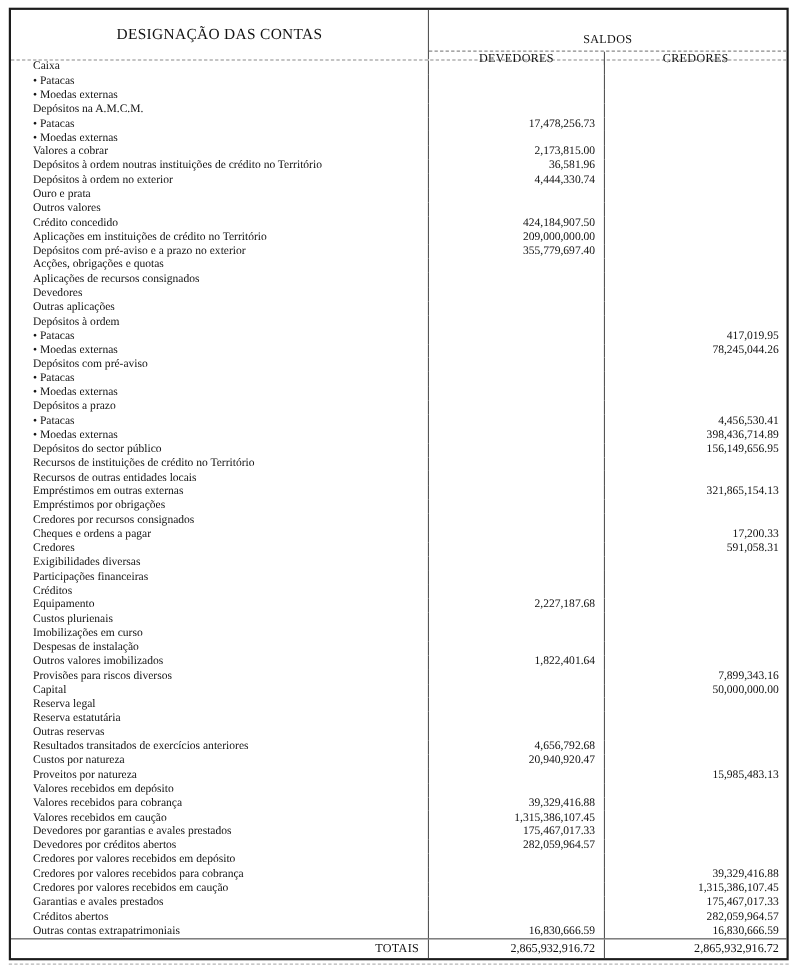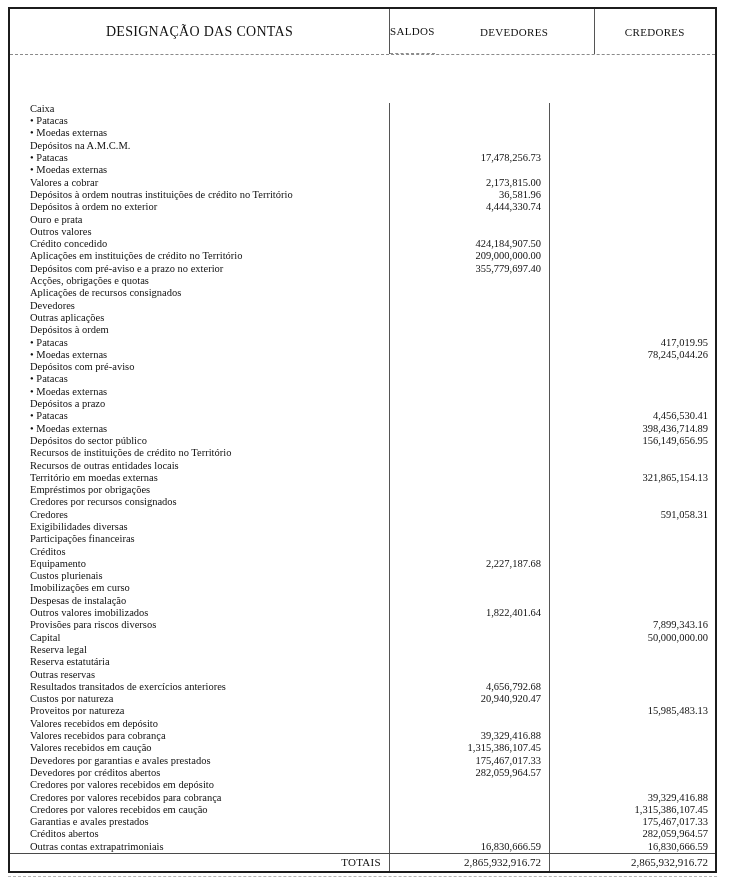--- a/index.html
+++ b/index.html
@@ -30,39 +30,39 @@
     border-bottom:1px dashed #8a8a8a;
     box-sizing:border-box;
   }
   .hdr-designacao{
     width:380px;flex:0 0 380px;
     border-right:1px solid #555;
     display:flex;align-items:center;justify-content:center;
     font-size:14px;letter-spacing:.3px;
     box-sizing:border-box;
   }
-  .hdr-saldos{flex:1;display:flex;flex-direction:row;}
+  .hdr-saldos{flex:1;display:flex;flex-direction:column;margin-top:16px;}
   .hdr-saldos-top{
     flex:0 0 22px;display:flex;align-items:center;justify-content:center;
     border-bottom:1px dashed #8a8a8a;
     font-size:11px;letter-spacing:.3px;box-sizing:border-box;
   }
   .hdr-saldos-bottom{flex:1;display:flex;}
   .hdr-dev{
     width:160px;flex:0 0 160px;
     border-right:1px solid #555;
     display:flex;align-items:center;justify-content:center;
     font-size:11px;letter-spacing:.3px;box-sizing:border-box;
   }
   .hdr-cred{
     flex:1;display:flex;align-items:center;justify-content:center;
     font-size:11px;letter-spacing:.3px;
   }
   
-  .tbody{flex:1;display:flex;flex-direction:column;min-height:0;margin-top:48px;}
+  .tbody{flex:1;display:flex;flex-direction:column;min-height:0;}
   .row{display:flex;flex:1 1 0;min-height:0;}
   .c{
     box-sizing:border-box;display:flex;align-items:center;
     font-size:10.5px;line-height:1;white-space:nowrap;overflow:hidden;
   }
   .c-label{width:380px;flex:0 0 380px;padding-left:20px;border-right:1px solid #555;}
   .c-dev{width:160px;flex:0 0 160px;justify-content:flex-end;padding-right:8px;border-right:1px solid #555;}
   .c-cred{flex:1;justify-content:flex-end;padding-right:7px;}
   
   .totals{
@@ -234,33 +234,38 @@
         <div class="c c-label">Recursos de instituições de crédito no Território</div>
         <div class="c c-dev"></div>
         <div class="c c-cred"></div>
       </div>
       <div class="row">
         <div class="c c-label">Recursos de outras entidades locais</div>
         <div class="c c-dev"></div>
         <div class="c c-cred"></div>
       </div>
       <div class="row">
-        <div class="c c-label">Território em moedas externas</div>
+        <div class="c c-label">Empréstimos em outras externas</div>
         <div class="c c-dev"></div>
         <div class="c c-cred">321,865,154.13</div>
       </div>
       <div class="row">
         <div class="c c-label">Empréstimos por obrigações</div>
         <div class="c c-dev"></div>
         <div class="c c-cred"></div>
       </div>
       <div class="row">
         <div class="c c-label">Credores por recursos consignados</div>
         <div class="c c-dev"></div>
         <div class="c c-cred"></div>
+      </div>
+      <div class="row">
+        <div class="c c-label">Cheques e ordens a pagar</div>
+        <div class="c c-dev"></div>
+        <div class="c c-cred">17,200.33</div>
       </div>
       <div class="row">
         <div class="c c-label">Credores</div>
         <div class="c c-dev"></div>
         <div class="c c-cred">591,058.31</div>
       </div>
       <div class="row">
         <div class="c c-label">Exigibilidades diversas</div>
         <div class="c c-dev"></div>
         <div class="c c-cred"></div>

